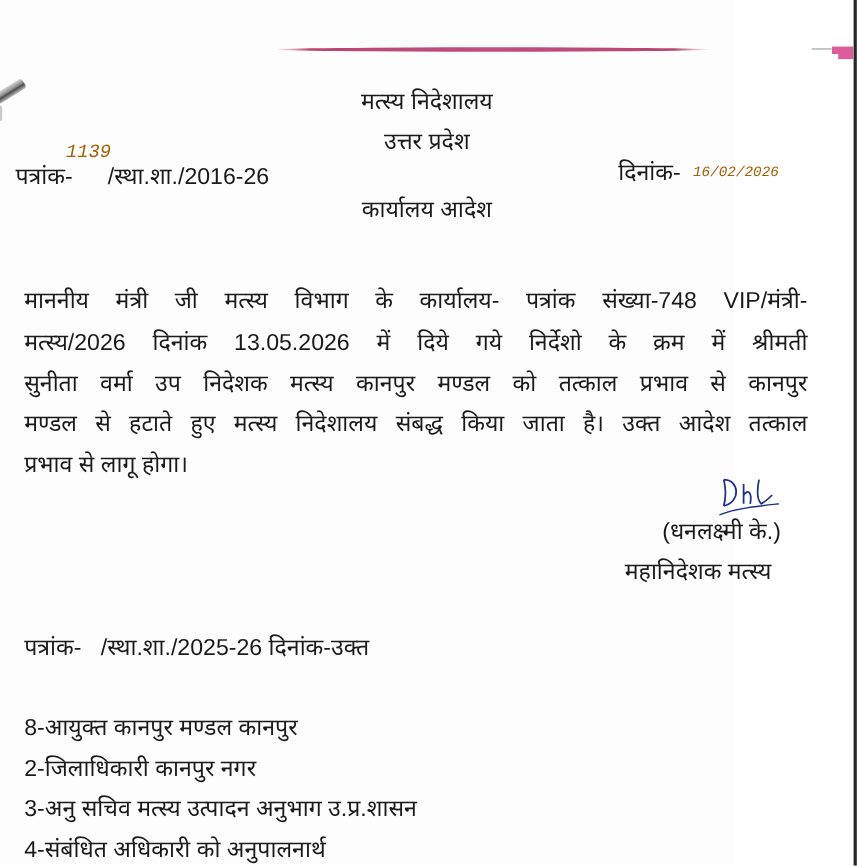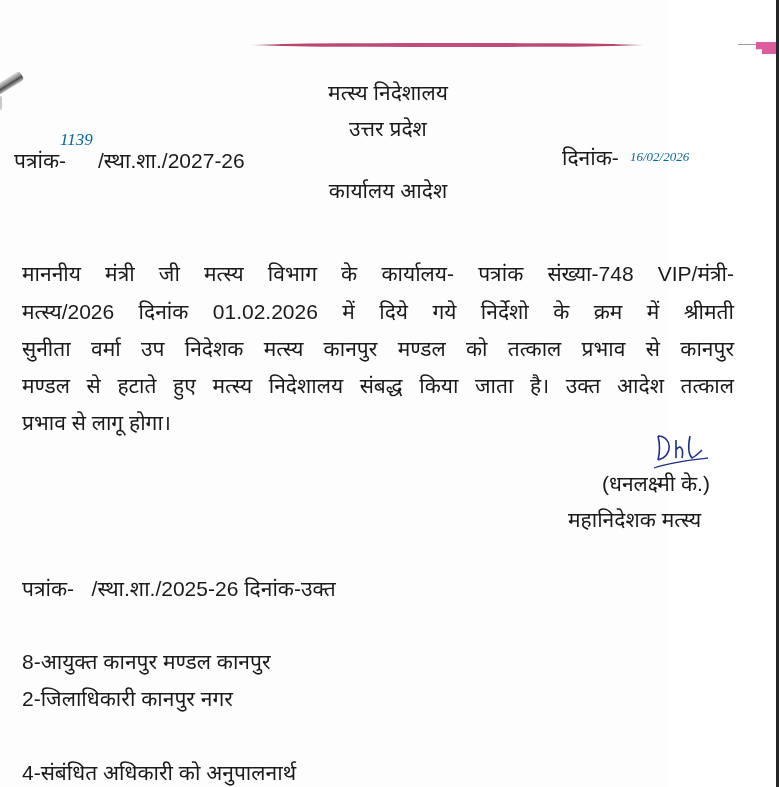--- a/index.html
+++ b/index.html
@@ -68,23 +68,23 @@
       font-size: 21px;
       white-space: nowrap;
       line-height: 1;
     }
     .center {
       text-align: center;
       left: 0; width: 776px;
     }
     .hand {
       position: absolute;
-      font-family: Liberation Serif, serif;
+      font-family: Liberation Mono, monospace;
       font-style: italic;
-      color: #0369a1;
+      color: #a16207;
       white-space: nowrap;
     }
     .para-line {
       position: absolute;
       left: 22px;
       width: 712px;
       font-size: 21px;
       line-height: 1;
       white-space: nowrap;
       text-align: justify;
@@ -110,42 +110,43 @@
   <div class="pink-mark"></div>
 
   <div class="clip"></div>
   <div class="clip2"></div>
 
   <div class="txt center" style="top:82px;">मत्स्य निदेशालय</div>
   <div class="txt center" style="top:118px;">उत्तर प्रदेश</div>
 
   <div class="txt" style="left:14px; top:150px;">पत्रांक-</div>
   <div class="hand" style="left:60px; top:130px; font-size:17px;">1139</div>
-  <div class="txt" style="left:98px; top:150px;">/स्था.शा./2027-26</div>
+  <div class="txt" style="left:98px; top:150px;">/स्था.शा./2016-26</div>
   <div class="txt" style="left:562px; top:147px;">दिनांक-</div>
   <div class="hand" style="left:630px; top:149px; font-size:13px;">16/02/2026</div>
 
   <div class="txt center" style="top:180px;">कार्यालय आदेश</div>
 
   <div class="para-line" style="top:263px;">माननीय मंत्री जी मत्स्य विभाग के कार्यालय- पत्रांक संख्या-748 VIP/मंत्री-</div>
-  <div class="para-line" style="top:301px;">मत्स्य/2026 दिनांक 01.02.2026 में दिये गये निर्देशो के क्रम में श्रीमती</div>
+  <div class="para-line" style="top:301px;">मत्स्य/2026 दिनांक 13.05.2026 में दिये गये निर्देशो के क्रम में श्रीमती</div>
   <div class="para-line" style="top:338px;">सुनीता वर्मा उप निदेशक मत्स्य कानपुर मण्डल को तत्काल प्रभाव से कानपुर</div>
   <div class="para-line last" style="top:412px;">प्रभाव से लागू होगा।</div>
   <div class="para-line" style="top:375px;">मण्डल से हटाते हुए मत्स्य निदेशालय संबद्ध किया जाता है। उक्त आदेश तत्काल</div>
 
   <svg class="signature" viewBox="0 0 60 40">
     <path d="M8 6 C 10 14, 10 22, 8 30 M8 6 C 22 6, 24 26, 8 30" stroke="#1f2f8a" stroke-width="1.6" fill="none"></path>
     <path d="M26 10 L 26 28 M26 20 C 30 14, 34 18, 32 28" stroke="#1f2f8a" stroke-width="1.6" fill="none"></path>
     <path d="M40 6 C 38 16, 38 24, 42 28 C 46 26, 50 22, 52 20" stroke="#1f2f8a" stroke-width="1.6" fill="none"></path>
     <path d="M4 38 C 20 32, 40 30, 58 28" stroke="#1f2f8a" stroke-width="1.3" fill="none"></path>
   </svg>
 
   <div class="txt" style="left:602px; top:473px;">(धनलक्ष्मी के.)</div>
   <div class="txt" style="left:568px; top:509px;">महानिदेशक मत्स्य</div>
 
   <div class="txt" style="left:22px; top:578px; white-space:pre;text-align:center;">पत्रांक-   /स्था.शा./2025-26 दिनांक-उक्त</div>
 
   <div class="txt" style="left:22px; top:651px;">8-आयुक्त कानपुर मण्डल कानपुर</div>
   <div class="txt" style="left:22px; top:688px;">2-जिलाधिकारी कानपुर नगर</div>
+  <div class="txt" style="left:22px; top:725px;">3-अनु सचिव मत्स्य उत्पादन अनुभाग उ.प्र.शासन</div>
   <div class="txt" style="left:22px; top:762px;">4-संबंधित अधिकारी को अनुपालनार्थ</div>
 </div>
 
 <div class="edge-bar"></div>
 
 </body></html>

